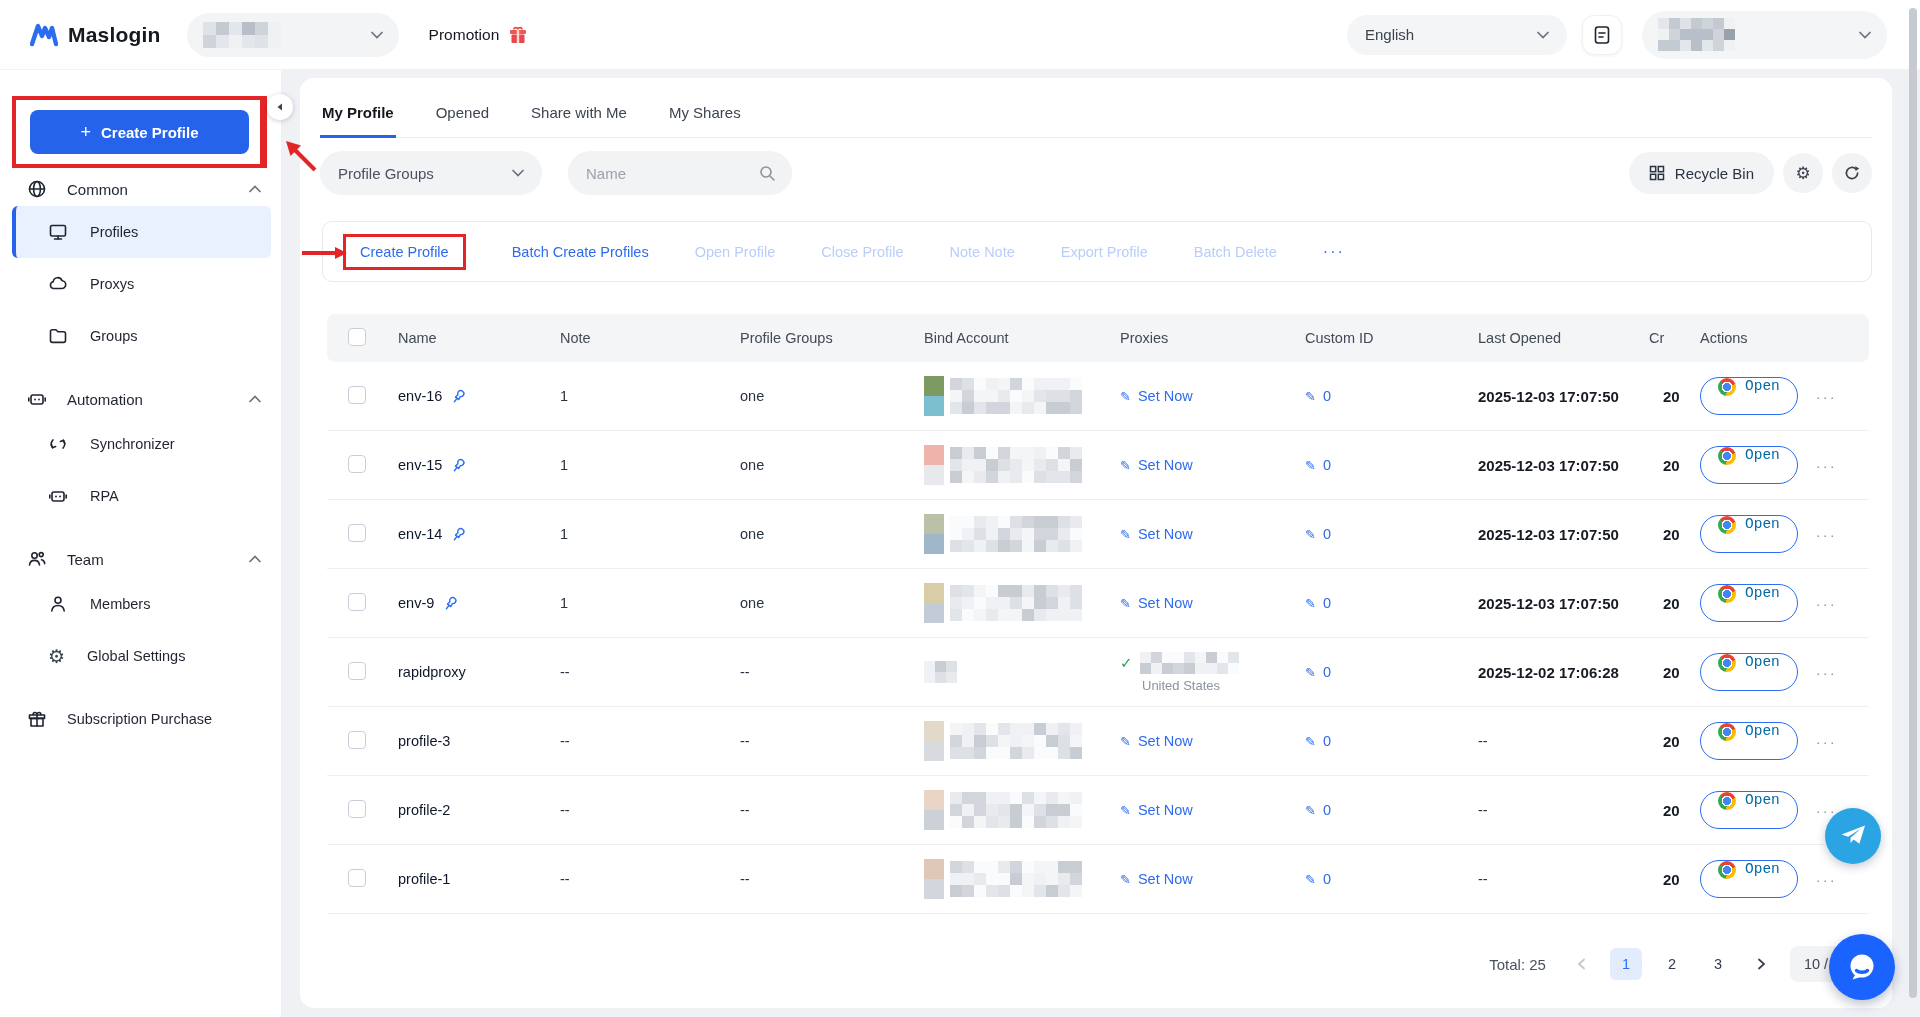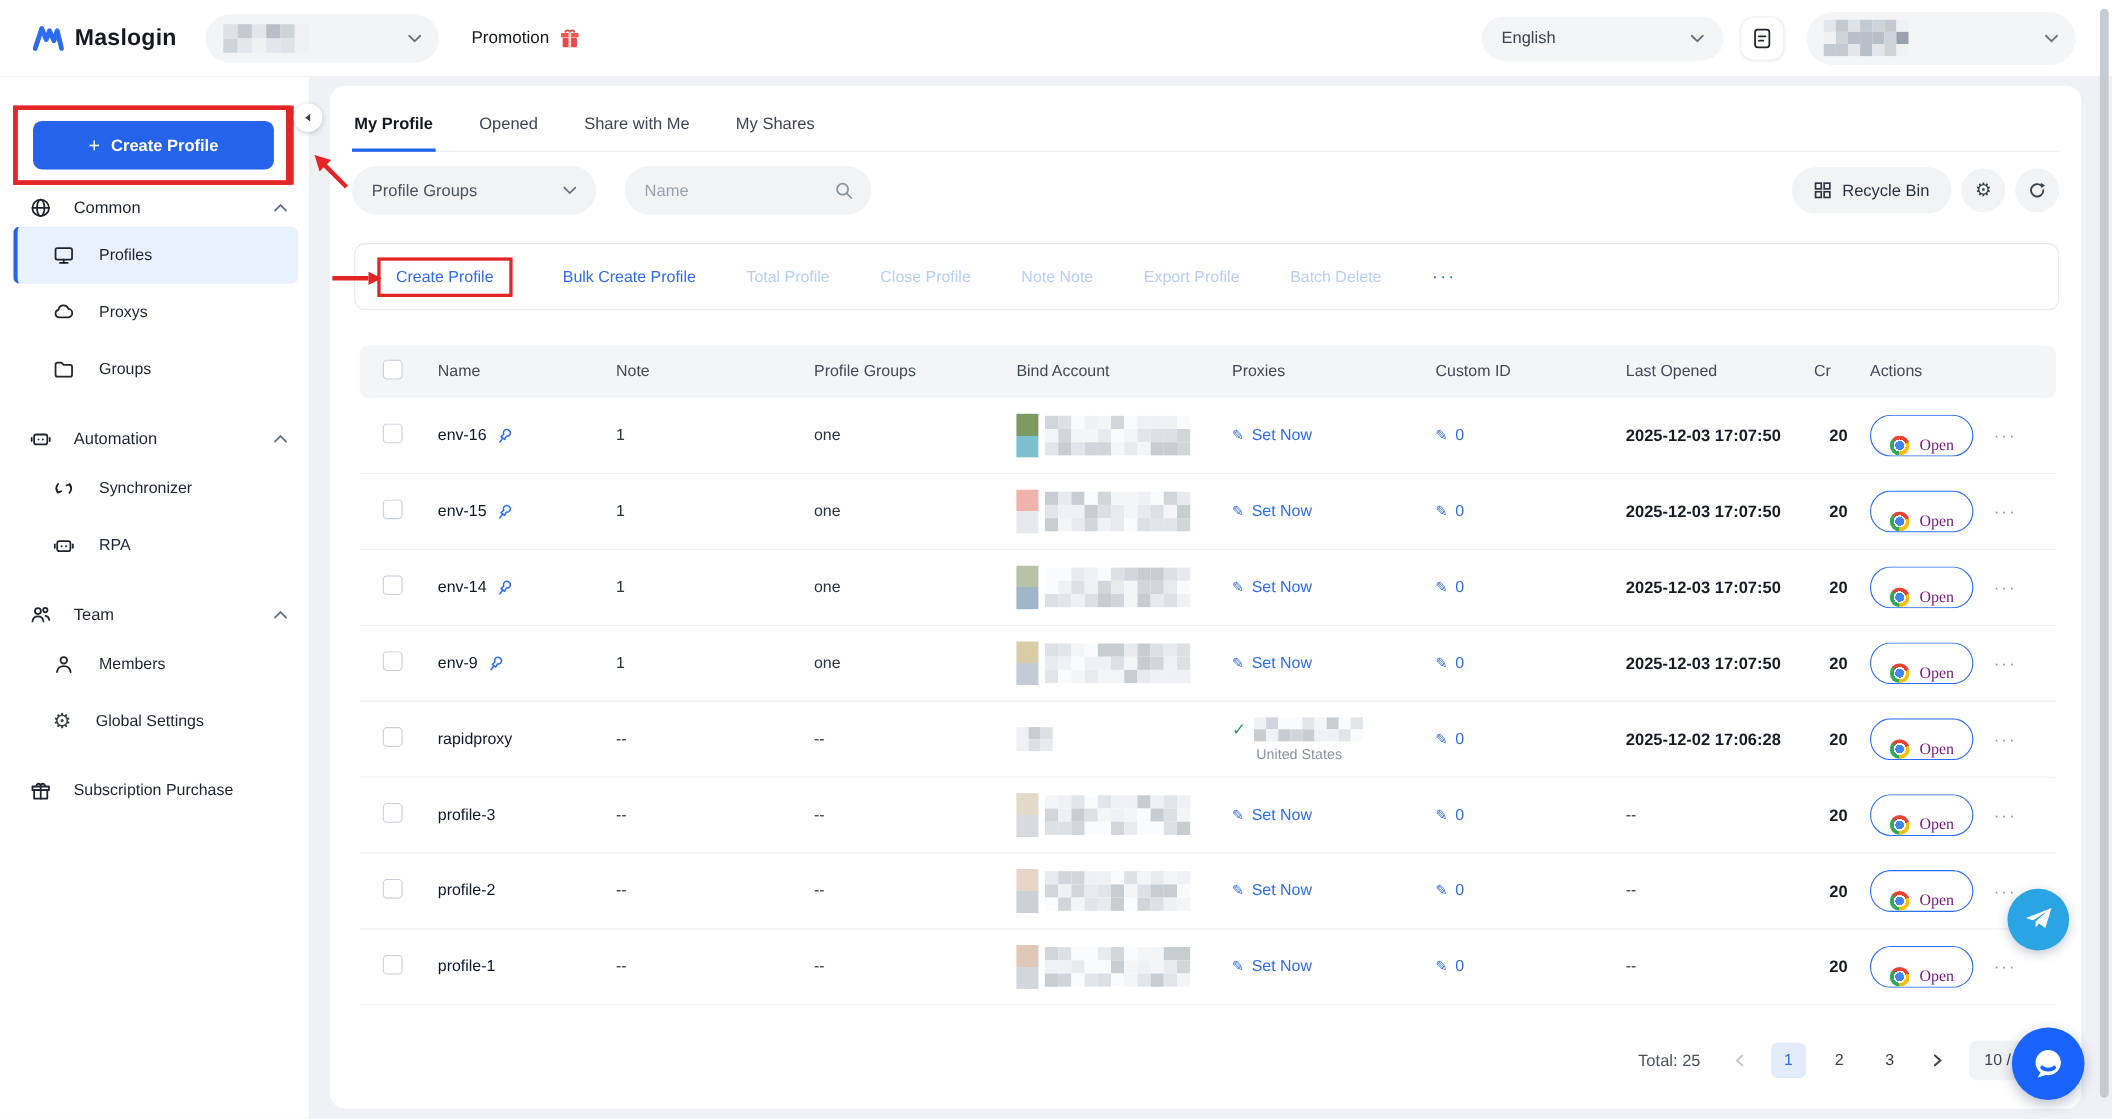--- a/index.html
+++ b/index.html
@@ -72,21 +72,21 @@
   .c-bind { display:flex; align-items:center; gap:6px; }
   .bind-avatar { width:20px; height:40px; flex:0 0 auto; }
   .mosaic { display:inline-grid; }
   .plink { display:inline-flex; align-items:center; gap:7px; color:#2e6bee; font-weight:500; cursor:pointer; }
   .pencil { font-family:"DejaVu Sans",sans-serif; font-size:13px; }
   .pconn { display:flex; align-items:center; gap:7px; }
   .pcheck { color:#22a356; font-family:"DejaVu Sans",sans-serif; font-size:15px; font-weight:700; }
   .pcountry { margin-top:4px; padding-left:22px; font-size:13px; color:#8b93a0; }
   .c-custom { display:flex; align-items:center; gap:7px; color:#2e6bee; font-weight:500; cursor:pointer; }
   .c-actions { display:flex; align-items:center; gap:18px; padding-left:17px; }
-  .open-btn { height:38px; padding:0 17px; border:1.5px solid #2b6df3; border-radius:19px; background:#fff; display:flex; align-items:flex-end; gap:9px; color:#701a75; font-size:14.5px; font-weight:500; cursor:pointer; font-family:Liberation Serif, serif; }
+  .open-btn { height:38px; padding:0 17px; border:1.5px solid #2b6df3; border-radius:19px; background:#fff; display:flex; align-items:flex-start; gap:9px; color:#0369a1; font-size:14.5px; font-weight:500; cursor:pointer; font-family:Liberation Mono, monospace; }
   .chrome { width:18px; height:18px; border-radius:50%; background:radial-gradient(circle at center,#4285f4 0 4px,#fff 4px 5.5px,rgba(0,0,0,0) 5.5px),conic-gradient(from -50deg,#ea4335 0 120deg,#fbbc05 0 235deg,#34a853 0 360deg); }
   .row-more { color:#8596ad; font-size:15px; letter-spacing:2px; cursor:pointer; }
 
   
   .pager { margin:32px 12px 0 0; display:flex; align-items:center; justify-content:flex-end; gap:14px; }
   .total { font-size:15px; color:#4a5260; margin-right:8px; }
   .pg-nav { width:28px; height:28px; display:flex; align-items:center; justify-content:center; cursor:pointer; }
   .pg { width:32px; height:32px; border-radius:6px; display:flex; align-items:center; justify-content:center; font-size:14.5px; color:#333c4a; cursor:pointer; }
   .pg.active { background:#e3ecfc; color:#2b6df3; font-weight:500; }
   .size-pill { height:36px; border-radius:8px; background:#f2f3f5; display:flex; align-items:center; padding:0 14px; font-size:14.5px; color:#3f4654; cursor:pointer; }
@@ -344,22 +344,22 @@
             <polygon points="11.2,1.2 15.2,3.6 11.6,5.9" fill="#3b434f"></polygon>
           </svg>
       </button>
     </div>
   </div>
 
   <div class="action-bar">
     <span class="red-box2">
       <span class="alink">Create Profile</span>
     </span>
-    <span class="alink">Bulk Create Profile</span>
-    <span class="alink disabled">Total Profile</span>
+    <span class="alink">Batch Create Profiles</span>
+    <span class="alink disabled">Open Profile</span>
     <span class="alink disabled">Close Profile</span>
     <span class="alink disabled">Note Note</span>
     <span class="alink disabled">Export Profile</span>
     <span class="alink disabled">Batch Delete</span>
     <span class="abar-more">···</span>
   </div>
   <svg class="arrow2" width="46" height="16" viewBox="0 0 46 16">
     <line x1="0" y1="8" x2="33" y2="8" stroke="#e42525" stroke-width="4"></line>
     <polygon points="33,2 45,8 33,14" fill="#e42525"></polygon>
   </svg>

